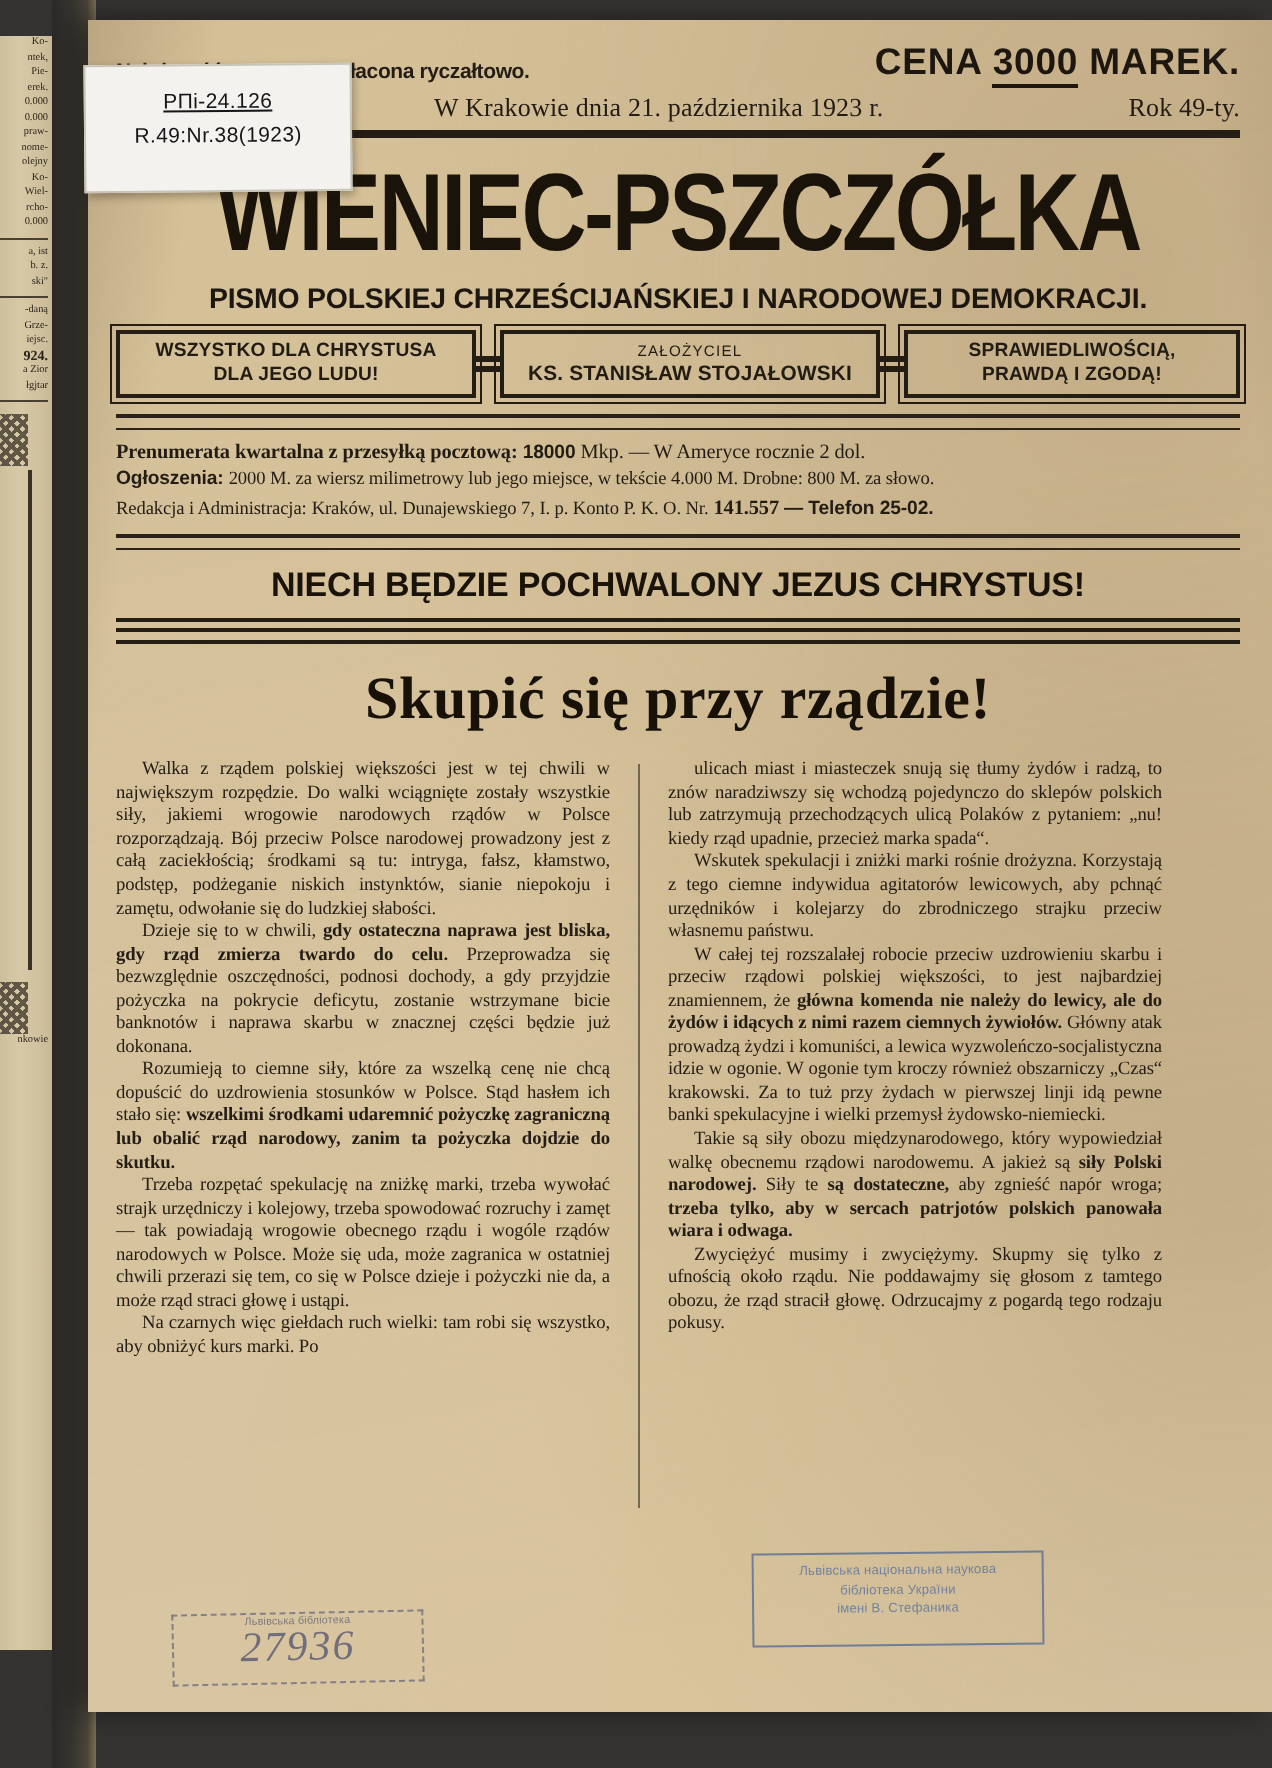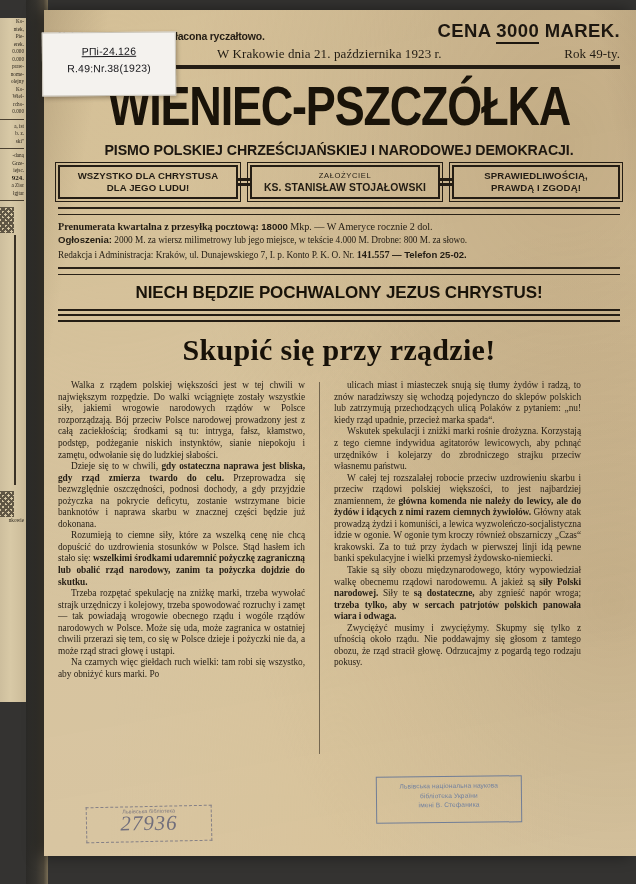--- a/index.html
+++ b/index.html
@@ -11,21 +11,21 @@
   }
 
   
   .scan{position:absolute;inset:0;background:#33322f;}
 
   
   .board{position:absolute;inset:0;background:#343331;}
 
   
   .facing-page{
-    position:absolute;left:0;top:18px;width:26px;height:684px;
+    position:absolute;left:0;top:18px;width:26px;height:807px;
     background:linear-gradient(90deg,#cdbe9d 0%,#d8c9a6 40%,#cbbb99 100%);
     overflow:hidden;
   }
   .facing-inner{
     position:absolute;left:-44px;top:0;width:70px;height:100%;
     font-size:5.2px;line-height:7.5px;color:#2a241b;
     font-family:"Liberation Serif", serif;
     text-align:right;padding-right:2px;box-sizing:border-box;
   }
   .facing-inner div{white-space:nowrap;overflow:hidden;}

